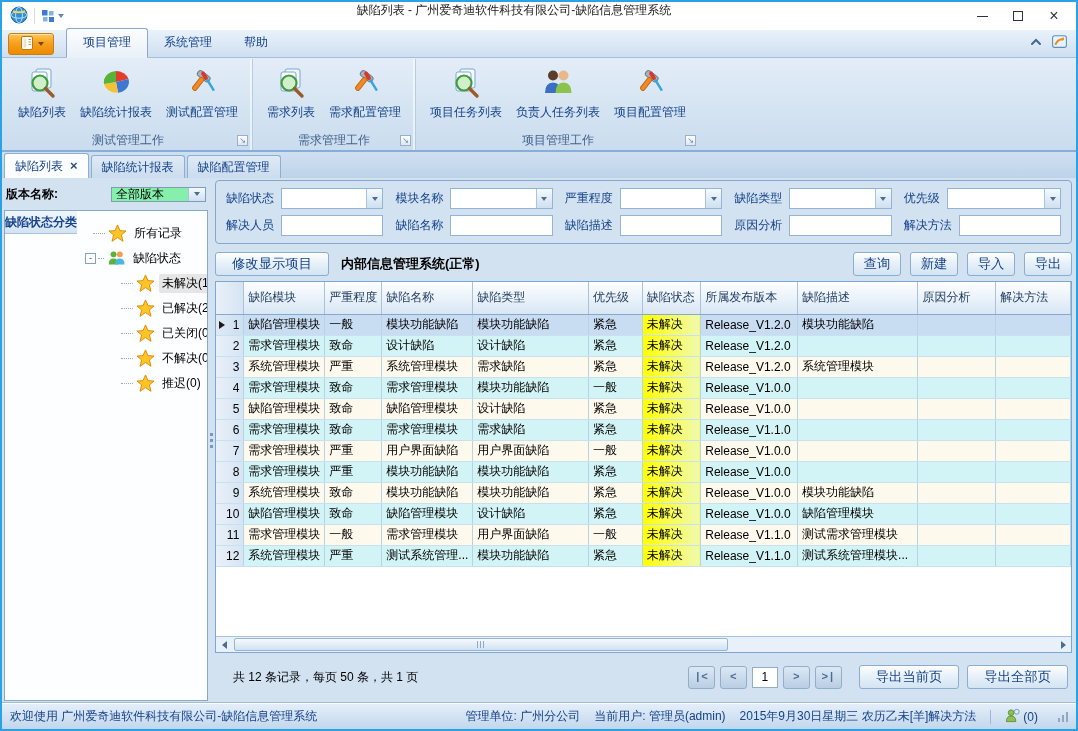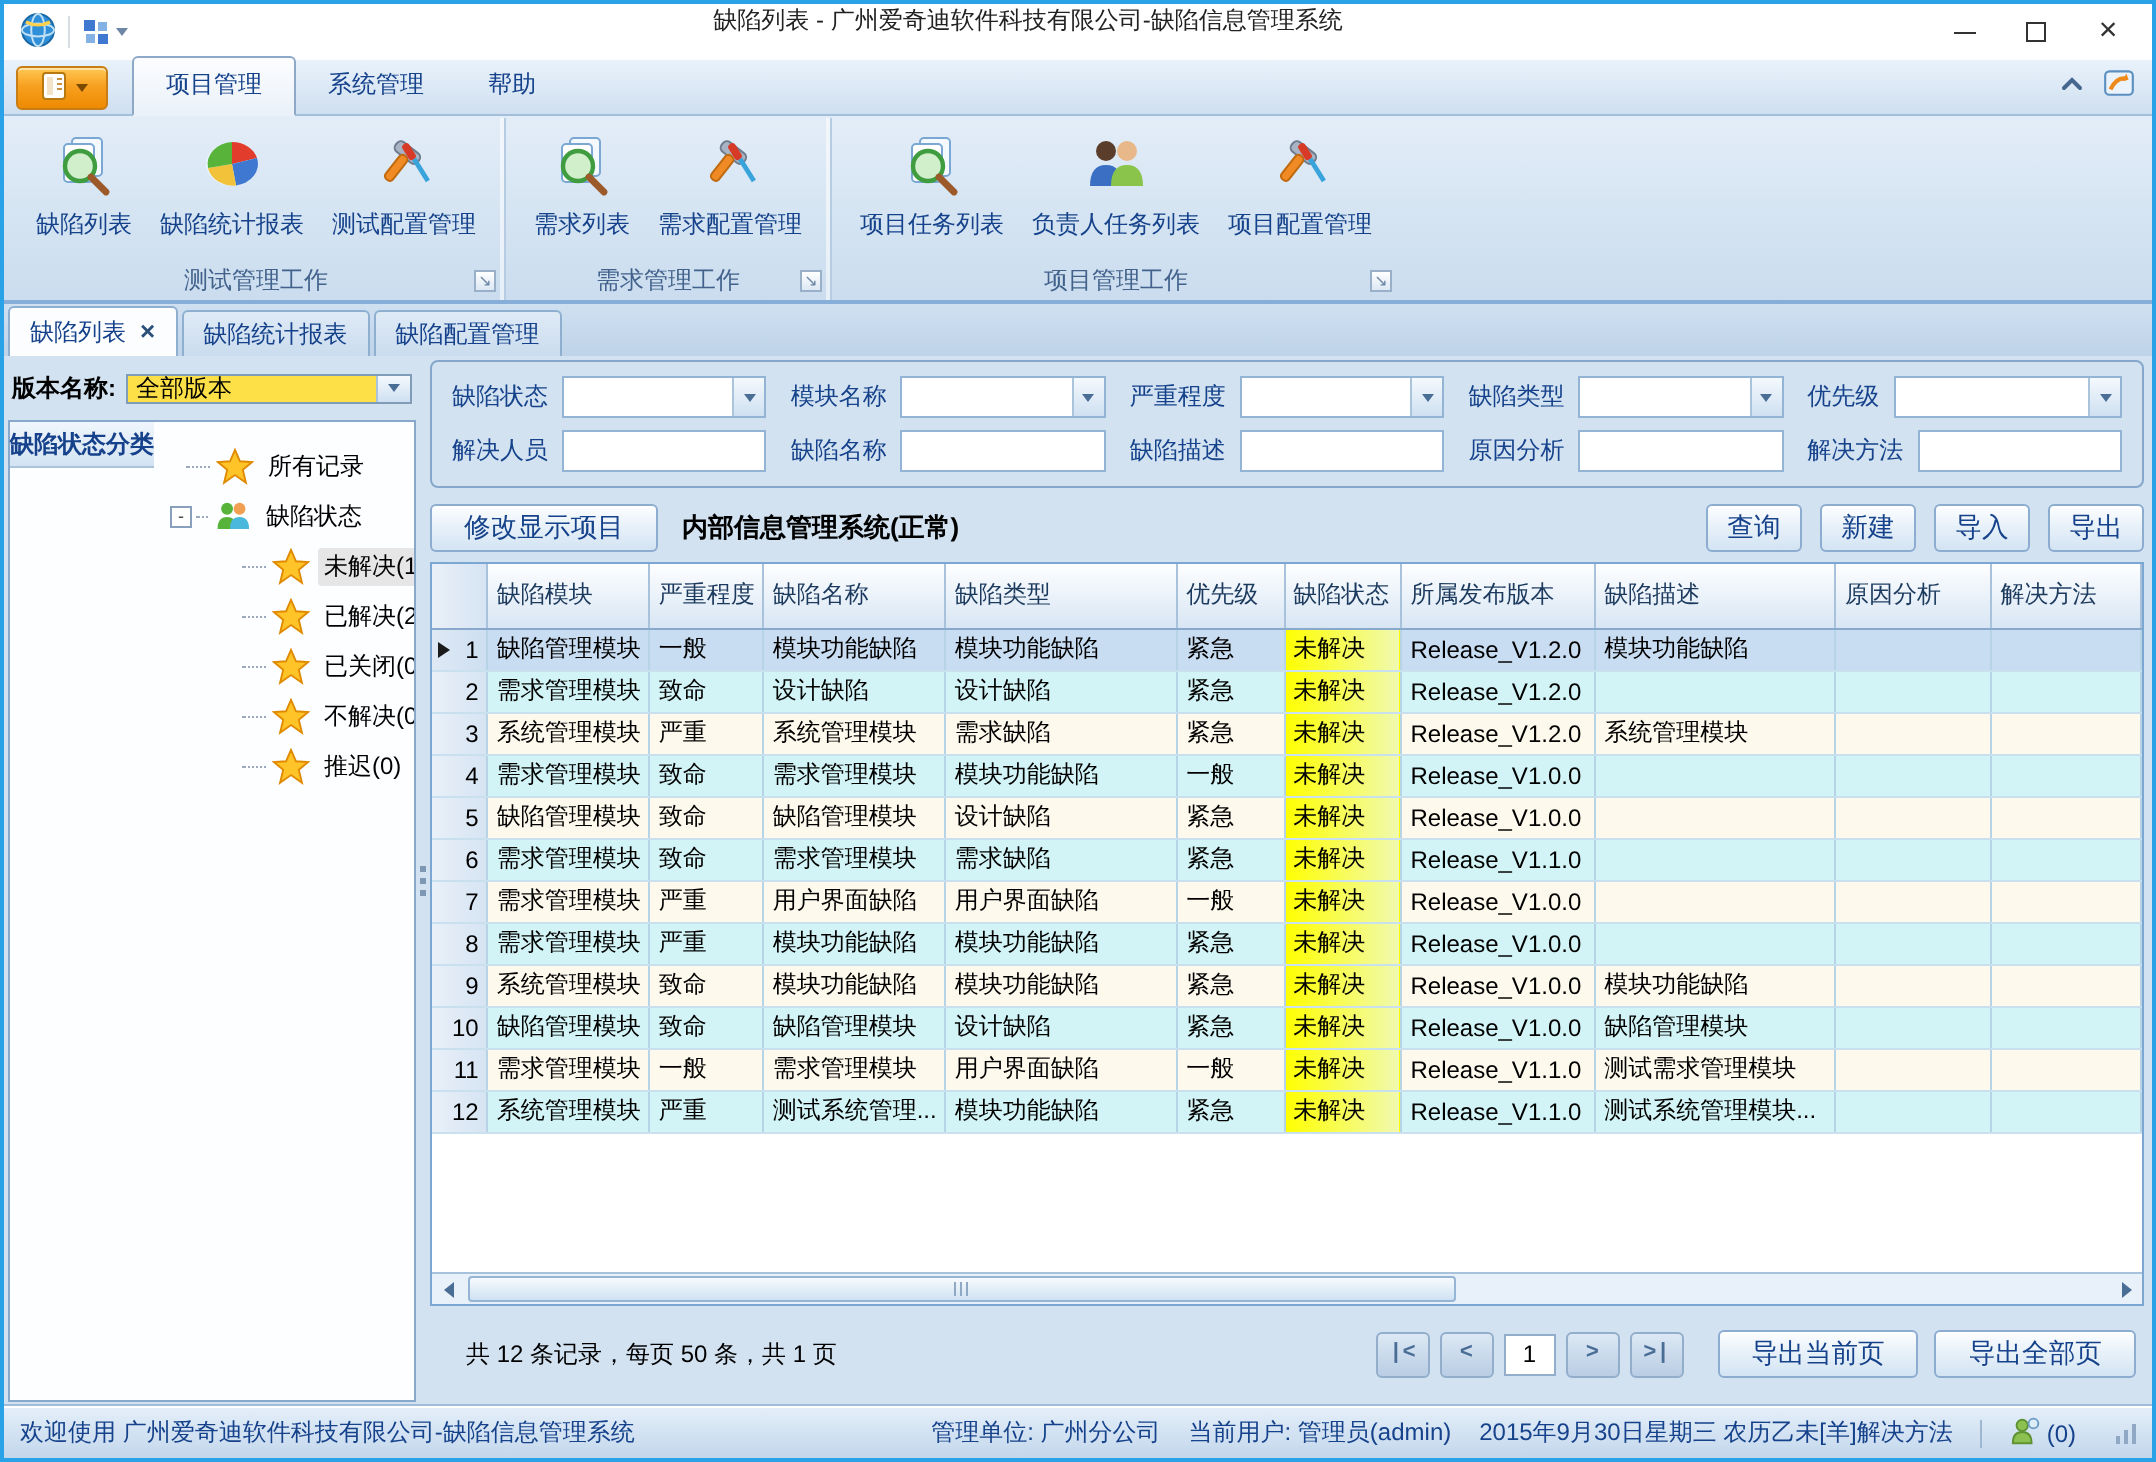--- a/index.html
+++ b/index.html
@@ -55,21 +55,21 @@
   .doc-tab.active { background: #fbfdff; height: 25px; }
   .doc-tab .close-x { color: #2b4f79; font-weight: bold; font-size: 13px; line-height: 10px; }
 
   
   .bodyarea { flex: 1; min-height: 0; display: flex; padding: 2px; background: #d2e2f1; }
 
   
   .sidebar { width: 204px; flex: none; display: flex; flex-direction: column; }
   .version-row { height: 28px; flex: none; display: flex; align-items: center; padding: 3px 2px; gap: 5px; }
   .version-label { font-weight: bold; white-space: nowrap; }
-  .combo { flex: 1; height: 15px; background: #fde047; border: 1px solid #7f9db9; display: flex; align-items: center; overflow: hidden; }
+  .combo { flex: 1; height: 15px; background: #86efac; border: 1px solid #7f9db9; display: flex; align-items: center; overflow: hidden; margin-left: 48px; }
   .combo-value { flex: 1; padding: 0 4px; white-space: nowrap; }
   .combo-btn { width: 17px; align-self: stretch; background: linear-gradient(#f4f9fd, #cfe0f1); border-left: 1px solid #aac4dc; display: flex; align-items: center; justify-content: center; }
   .side-panel { flex: 1; margin-top: 2px; border: 1px solid #89a9cc; background: #fcfeff; display: flex; flex-direction: row; min-height: 0; }
   .side-panel-title { height: 23px; flex: none; background: linear-gradient(#f0f6fc, #d3e3f2); border-bottom: 1px solid #aac4dd; color: #15428b; font-weight: bold; display: flex; align-items: center; justify-content: center; }
   .tree { flex: 1; padding: 10px 4px; overflow: hidden; }
   .tree-item { height: 25px; display: flex; align-items: center; }
   .tree-indent { flex: none; }
   .tree-dots { flex: none; border-top: 1px dotted #9aaabc; height: 0; }
   .tree-expander { flex: none; width: 11px; height: 11px; border: 1px solid #88a0bc; background: #fff; font-size: 9px; line-height: 9px; text-align: center; color: #444; margin-right: 2px; }
   .tree-icon { flex: none; width: 20px; height: 20px; display: flex; align-items: center; justify-content: center; margin: 0 4px 0 2px; }

